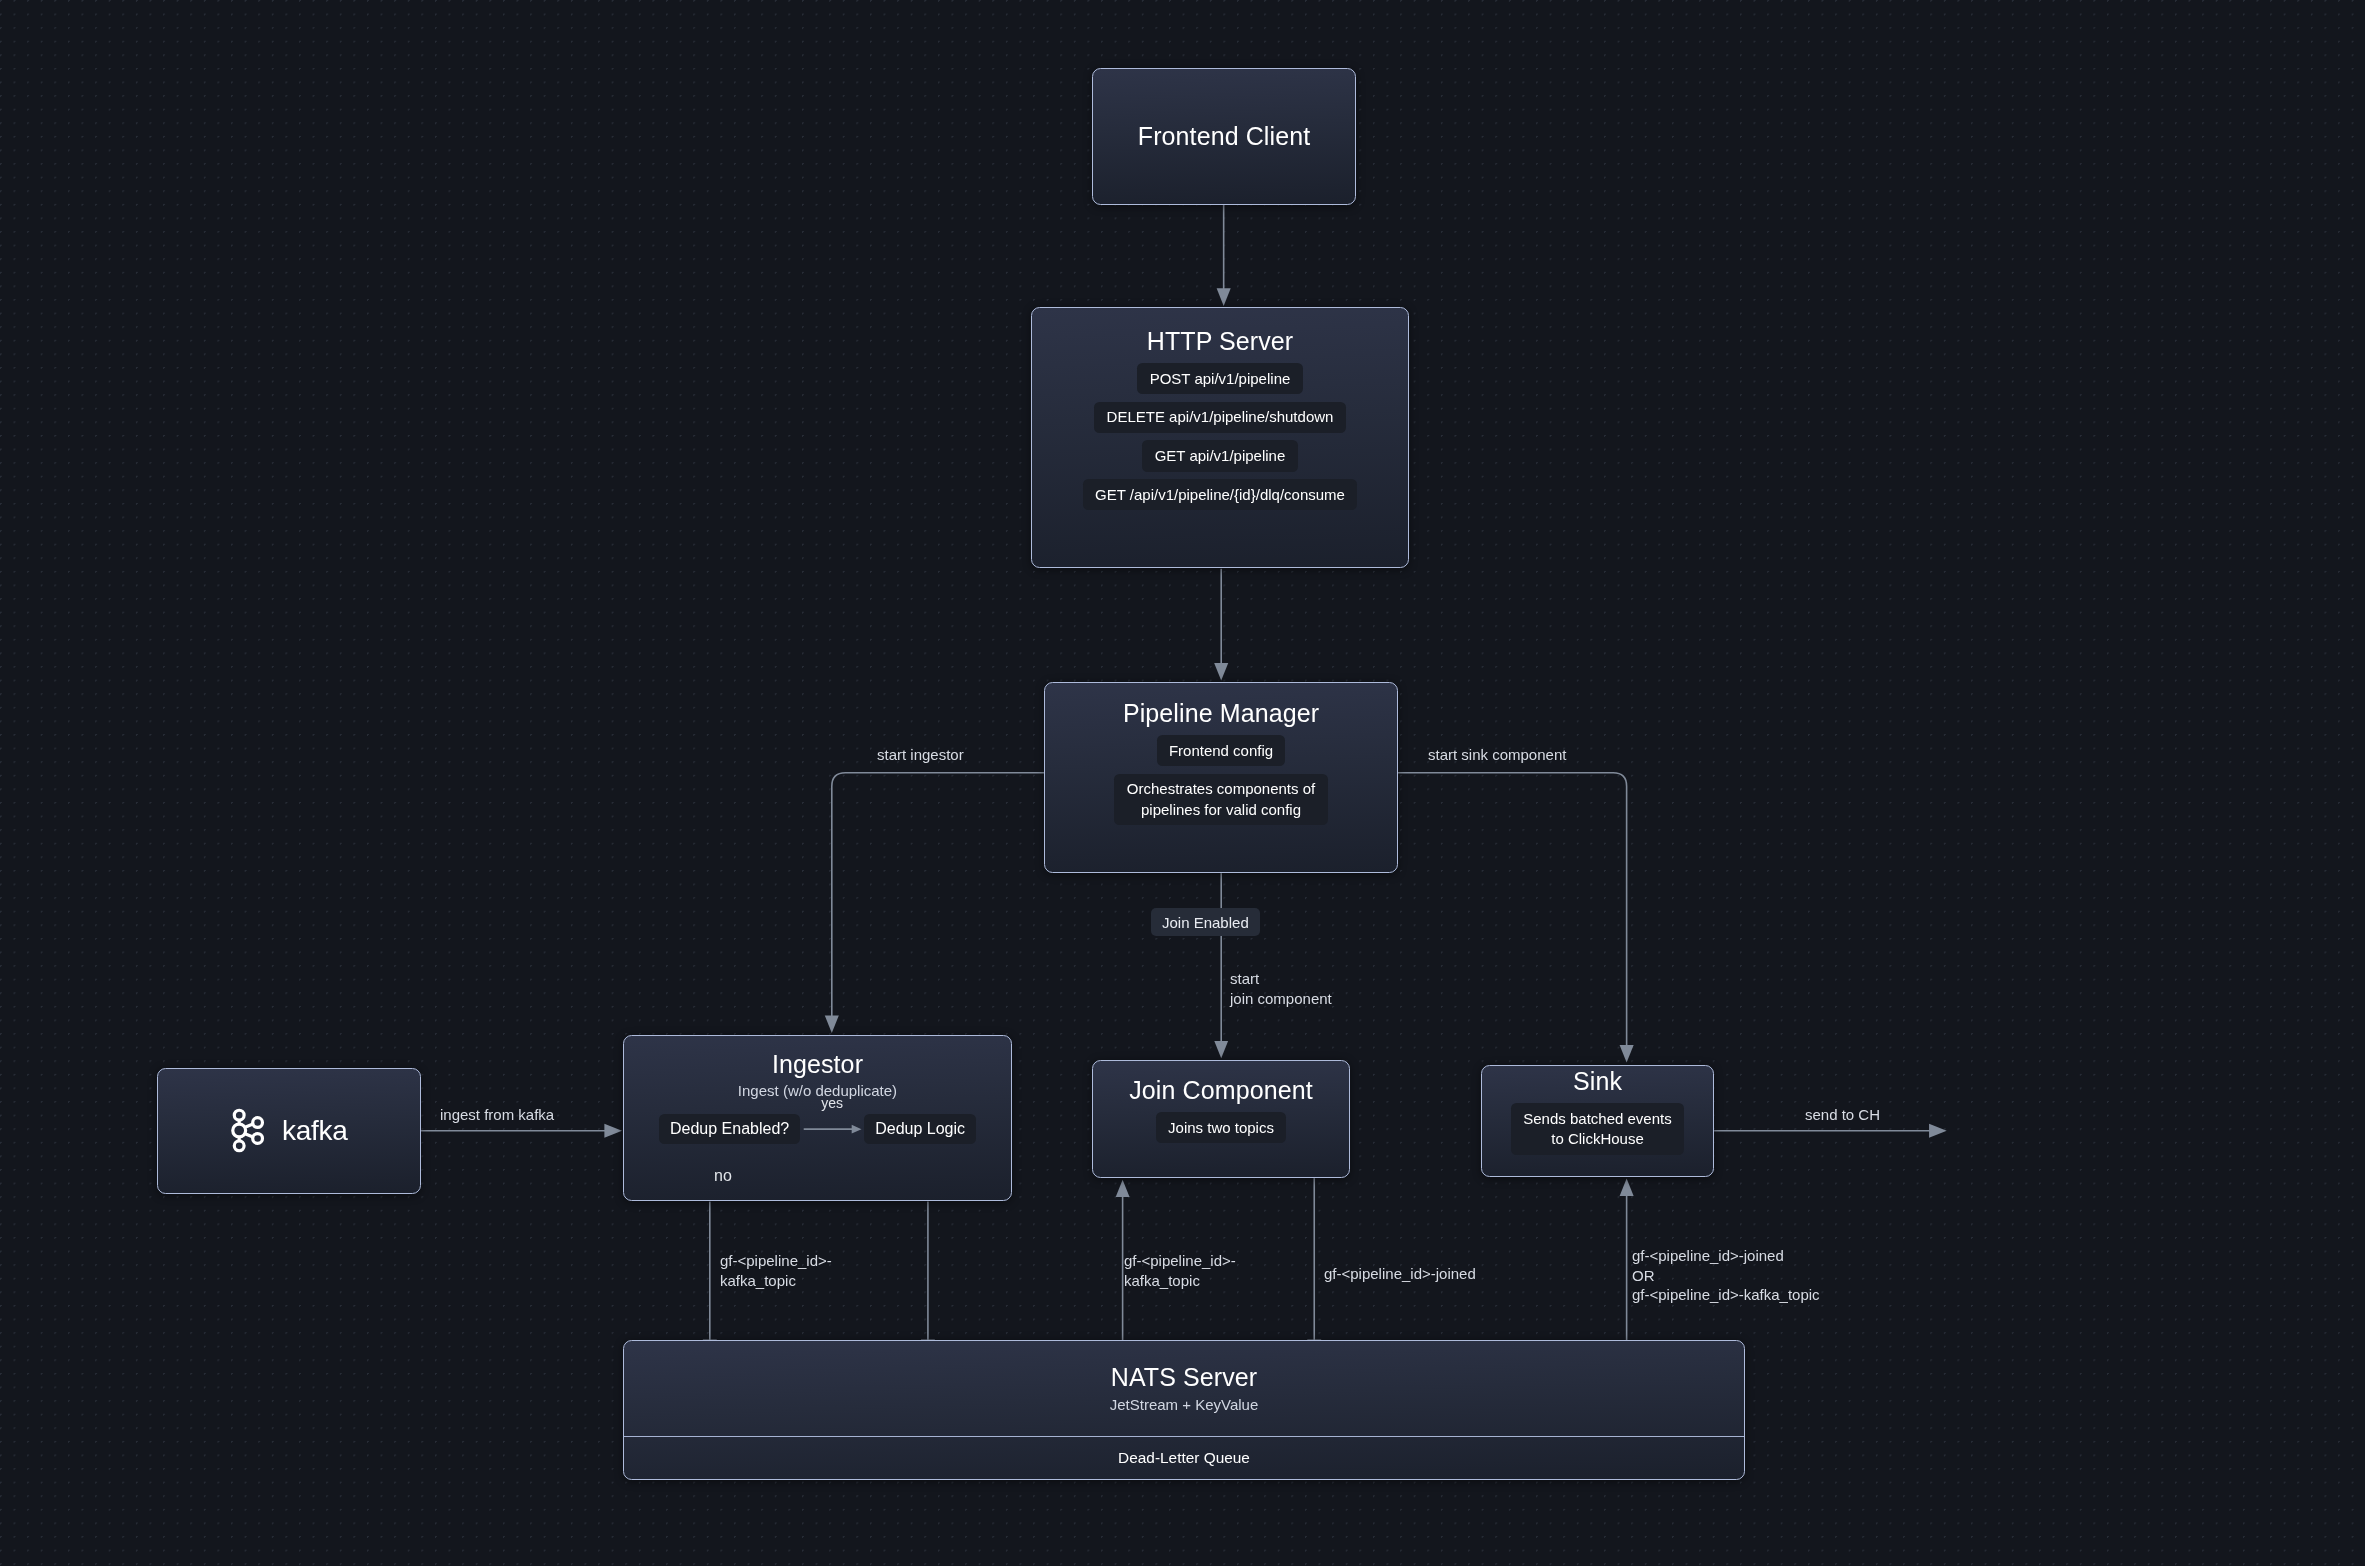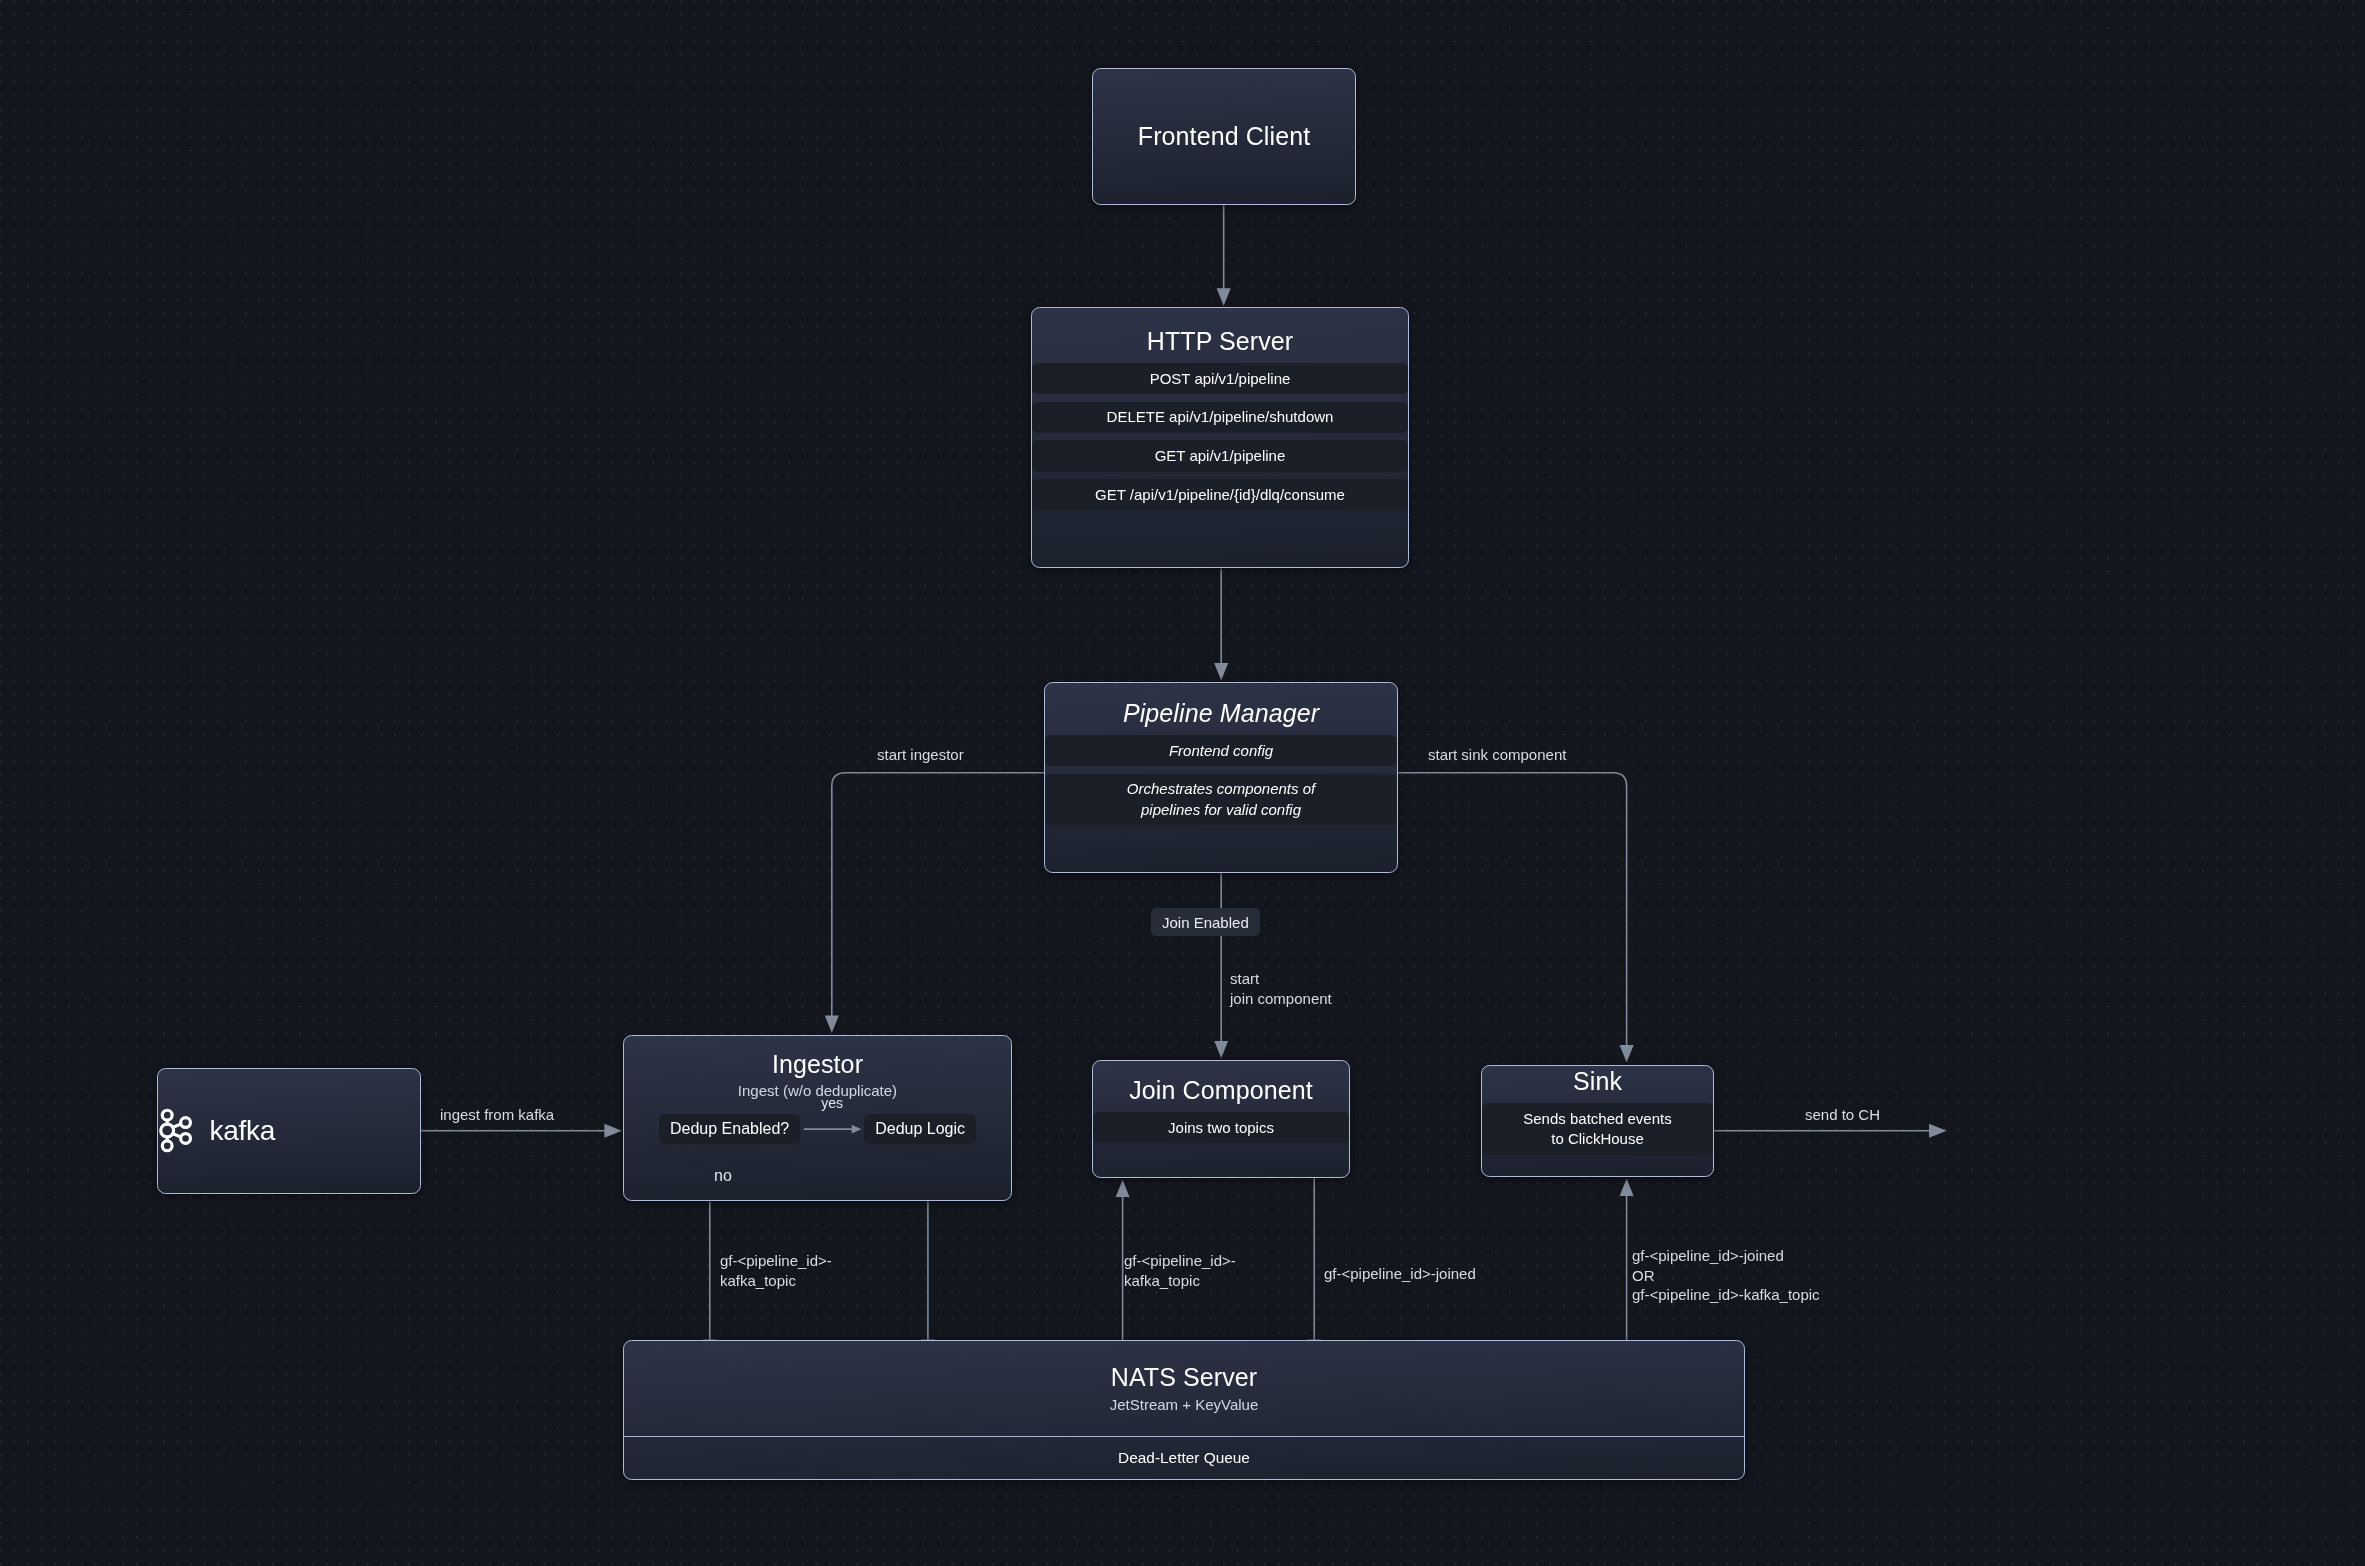--- a/index.html
+++ b/index.html
@@ -28,20 +28,21 @@
   
   .node {
     position: absolute;
     box-sizing: border-box;
     border: 1.2px solid #aebbdb;
     border-radius: 8.6px;
     background: linear-gradient(178deg, #2e3448 0%, #262c3c 42%, #1b202c 100%);
     box-shadow: 0 1.2px 8.6px rgba(0,0,0,0.45);
     display: flex;
     flex-direction: column;
+    align-items: center;
     justify-content: center;
     color: #ffffff;
   }
   .node-title {
     font-size: 25px;
     font-weight: 400;
     letter-spacing: 0.1px;
     color: #ffffff;
     line-height: 1.15;
     text-align: center;
@@ -61,21 +62,21 @@
     line-height: 1.35;
     padding: 5.5px 12.3px;
     margin-top: 7.4px;
     text-align: center;
     white-space: pre-line;
   }
 
   
   #node-frontend  { left: 1092px; top: 68px;  width: 264px;  height: 137px; }
   #node-http      { left: 1031px; top: 307px;  width: 378px;  height: 261px; padding-top: 19px; justify-content: flex-start; }
-  #node-pipeline  { left: 1044px; top: 682px; width: 354px;  height: 191px; padding-top: 16px; justify-content: flex-start; font-style: italic; }
+  #node-pipeline  { left: 1044px; top: 682px; width: 354px;  height: 191px; padding-top: 16px; justify-content: flex-start; }
   #node-kafka     { left: 157px;  top: 1068px; width: 264px;  height: 126px; }
   #node-ingestor  { left: 623px; top: 1035px; width: 389px;  height: 166px; padding-top: 13.6px; justify-content: flex-start; }
   #node-join      { left: 1092px; top: 1060px; width: 258px;  height: 118px; padding-top: 15px; justify-content: flex-start; }
   #node-sink      { left: 1481px; top: 1065px; width: 233px;  height: 112px; padding-top: 1px; justify-content: flex-start; }
   #node-click     { left: 1948px; top: 1068px; width: 264px;  height: 126px; }
   #node-nats      { left: 623px; top: 1340px; width: 1122px; height: 140px; padding: 0; justify-content: flex-start; }
 
   #node-http .pill:first-of-type { margin-top: 8.6px; }
 
   

